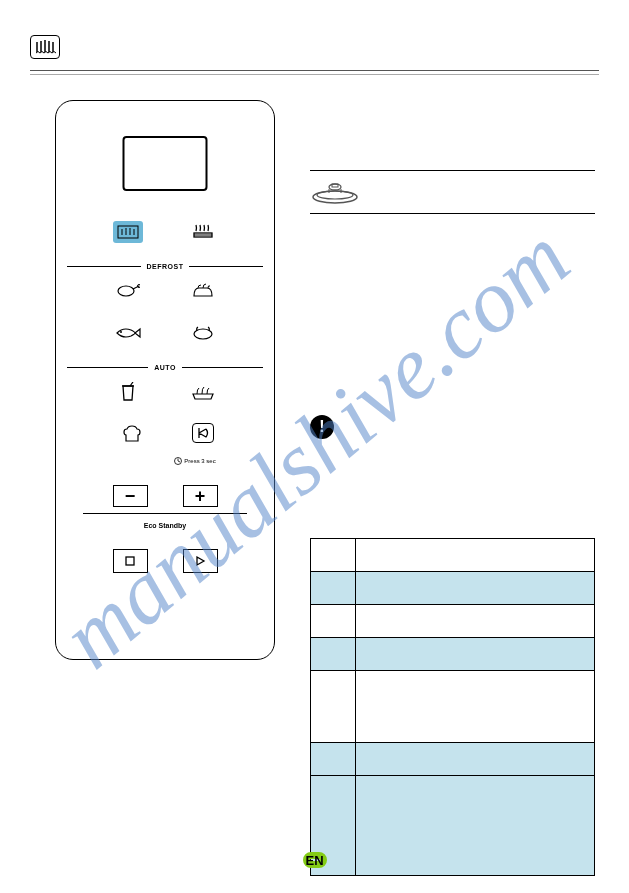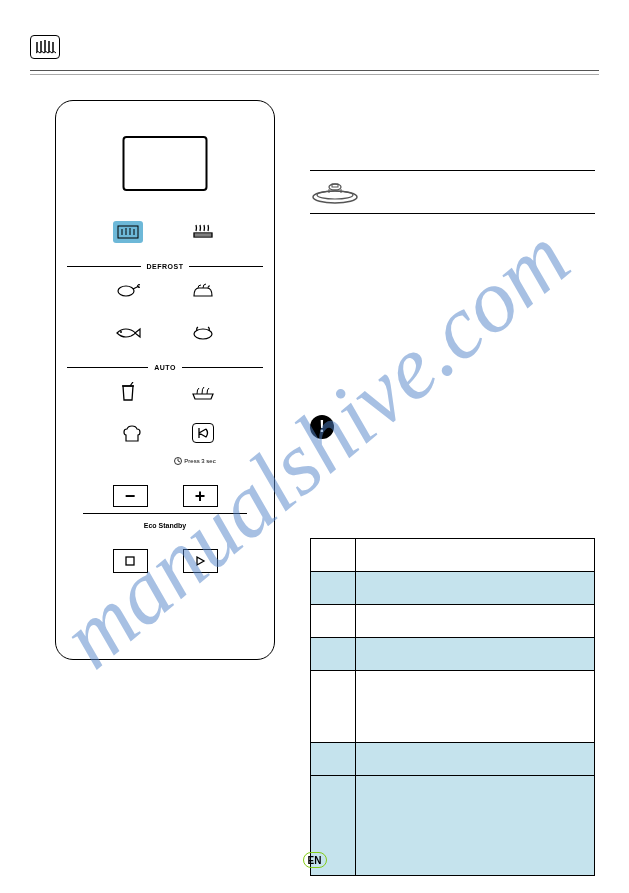--- a/index.html
+++ b/index.html
@@ -196,26 +196,26 @@
     .row-blue { background: #c5e3ed; }
     .row-tall td { height: 72px; }
     .row-xtall td { height: 100px; }
     .page-footer {
       position: absolute;
       bottom: 25px;
       left: 50%;
       transform: translateX(-50%);
       width: 24px;
       height: 16px;
-      border: 1px solid #84cc16;
+      border: 7px solid #84cc16;
       border-radius: 10px;
       display: flex;
       align-items: center;
       justify-content: center;
-      font-size: 10px;
+      font-size: 13px;
       font-weight: bold;
     }
     .watermark {
       position: absolute;
       top: 50%;
       left: 50%;
       transform: translate(-50%, -50%) rotate(-40deg);
       font-size: 90px;
       color: rgba(80, 130, 200, 0.5);
       font-family: Georgia, serif;

